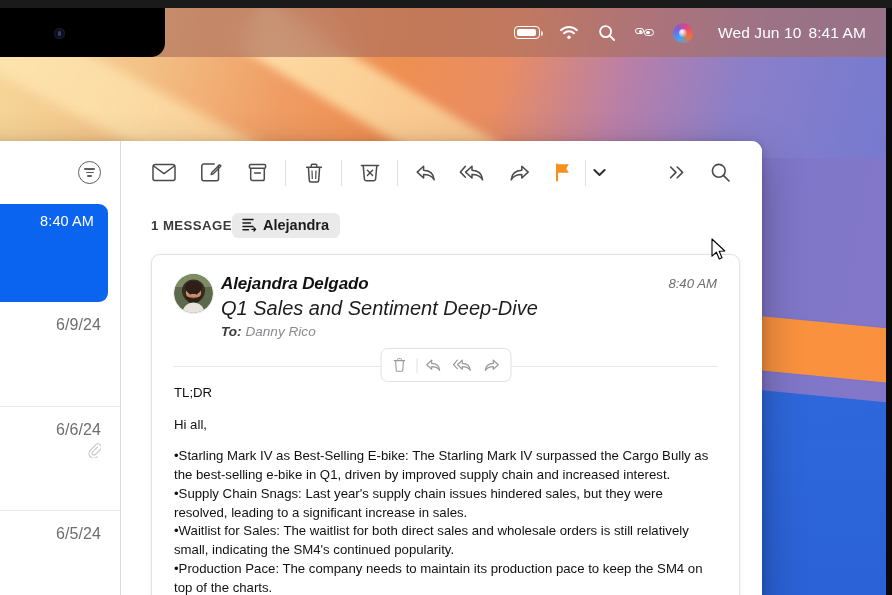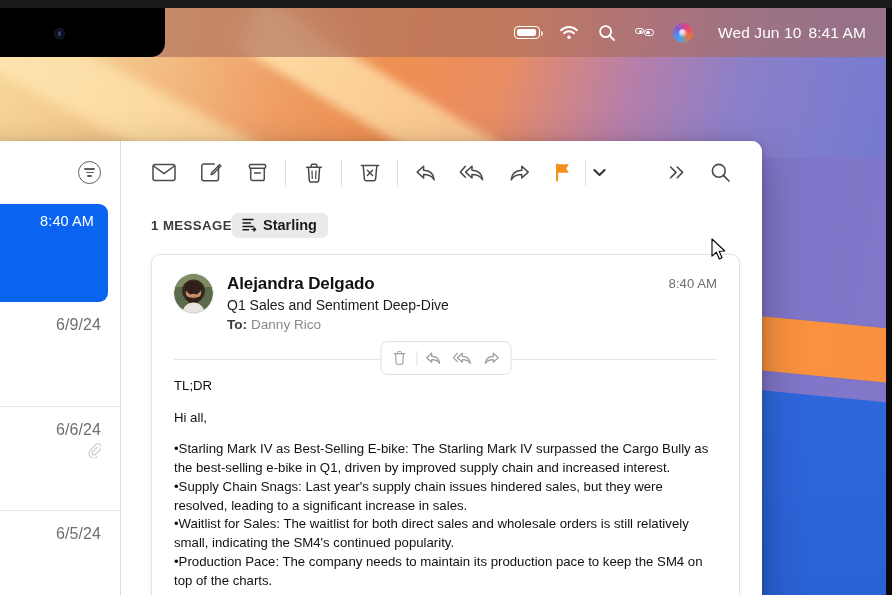--- a/index.html
+++ b/index.html
@@ -105,26 +105,26 @@
 
   .subhead { height:42px; flex:0 0 42px; display:flex; align-items:center;
              padding:0 22px 0 30px; justify-content:flex-start; }
   .msg-count { font-size:13.2px; font-weight:600; color:#3a3a3c; letter-spacing:.45px; }
   .sum-btn { display:flex; align-items:center; gap:6px; background:#eaeaea; border-radius:6px;
              padding:4px 11px 5px 9px; font-size:14.5px; font-weight:700; color:#1b1b1b; }
 
   .msg-card { margin:8px 22px 0 30px; flex:1; background:#fff; border:1px solid #e3e3e3;
               border-radius:9px; box-shadow:0 1px 5px rgba(0,0,0,.06); padding:19px 22px 0 22px;
               position:relative; overflow:hidden; }
-  .msg-head { display:flex; gap:14px; }
+  .msg-head { display:flex; gap:8px;font-style:italic; }
   .avatar { width:39px; height:39px; border-radius:50%; flex:0 0 39px; overflow:hidden;
             box-shadow:0 0 0 1px rgba(0,0,0,.07); }
   .msg-hd-txt { flex:1; min-width:0; }
   .sender { font-size:17px; font-weight:700; color:#111; letter-spacing:-.1px; }
-  .subject { font-size:14px; color:#1c1c1e; margin-top:3px; }
+  .subject { font-size:20px; color:#1c1c1e; margin-top:3px; }
   .to-line { font-size:13.6px; color:#8a8a8e; margin-top:4px; }
   .to-line b { color:#3a3a3c; font-weight:700; }
   .msg-time { font-size:13.2px; color:#6e6e73; padding-top:2px; white-space:nowrap; }
 
   .divider-wrap { position:relative; height:36px; margin-top:9px; }
   .divider-wrap::before { content:""; position:absolute; left:0; right:0; top:18px; height:1px; background:#e6e6e6; }
   .quick-bar { position:absolute; left:50%; top:0; transform:translateX(-50%);
                display:flex; align-items:center; gap:0; background:#fff; border:1px solid #e0e0e0;
                border-radius:7px; padding:3px 4px; }
   .qb-btn { width:29px; height:26px; display:flex; align-items:center; justify-content:center; }
@@ -326,21 +326,21 @@
       <div class="subhead">
         <span class="msg-count">1 MESSAGE</span>
         <span class="sum-btn">
           <svg width="16" height="16" viewBox="0 0 16 16">
             <line x1="2" y1="2.6" x2="12" y2="2.6" stroke="#1b1b1b" stroke-width="1.5" stroke-linecap="round"></line>
             <line x1="2" y1="6" x2="9.5" y2="6" stroke="#1b1b1b" stroke-width="1.5" stroke-linecap="round"></line>
             <line x1="2" y1="9.4" x2="12" y2="9.4" stroke="#1b1b1b" stroke-width="1.5" stroke-linecap="round"></line>
             <line x1="2" y1="12.8" x2="7.5" y2="12.8" stroke="#1b1b1b" stroke-width="1.5" stroke-linecap="round"></line>
             <path d="M11 12.4h3.4M13 10.8l1.6 1.6-1.6 1.6" fill="none" stroke="#1b1b1b" stroke-width="1.3" stroke-linecap="round" stroke-linejoin="round"></path>
           </svg>
-          <span>Starling</span>
+          <span>Alejandra</span>
         </span>
       </div>
 
       <div class="msg-card">
         <div class="msg-head">
           <span class="avatar">
             <svg width="39" height="39" viewBox="0 0 39 39">
               <defs>
                 <clipPath id="av">
                     <circle cx="19.5" cy="19.5" r="19.5"></circle>

